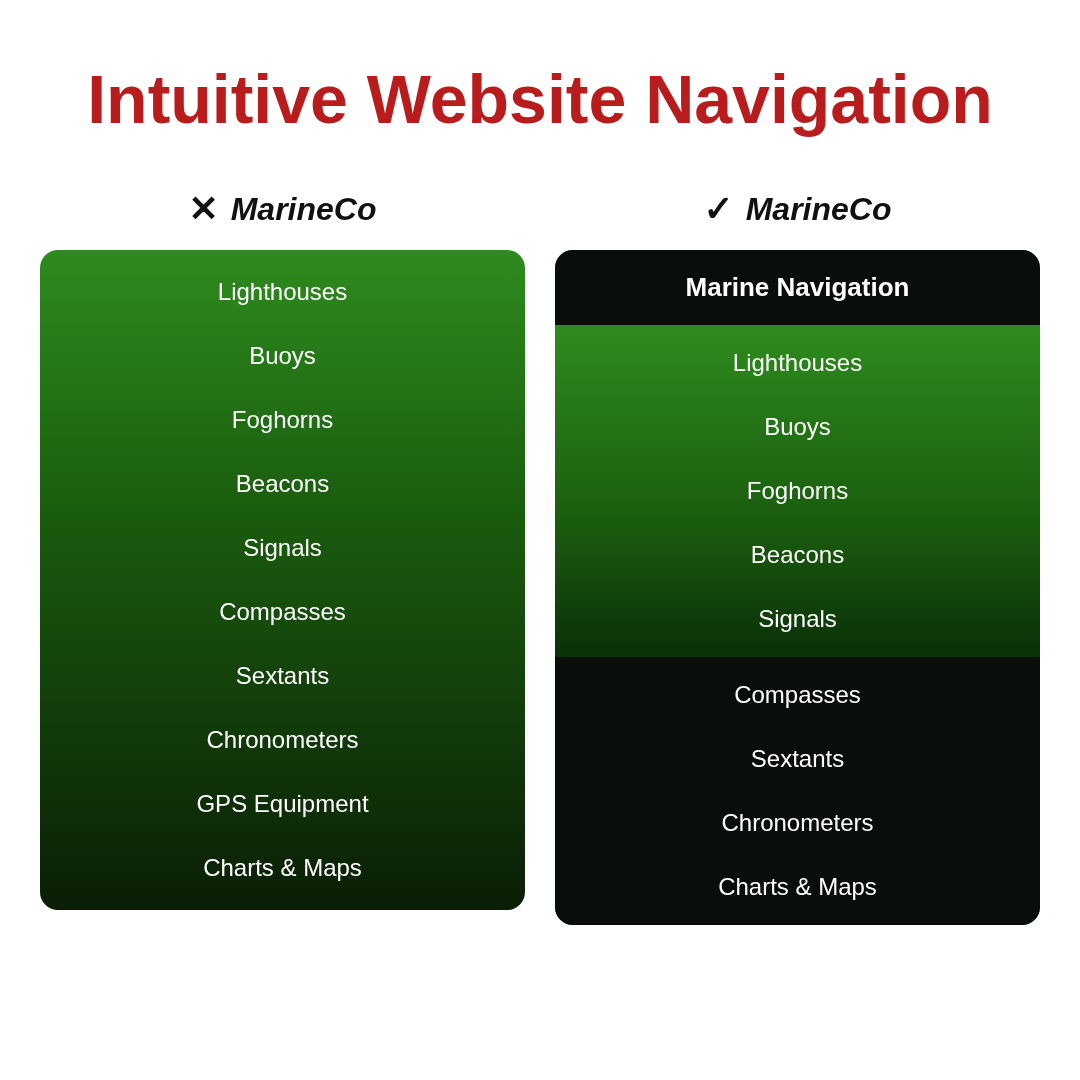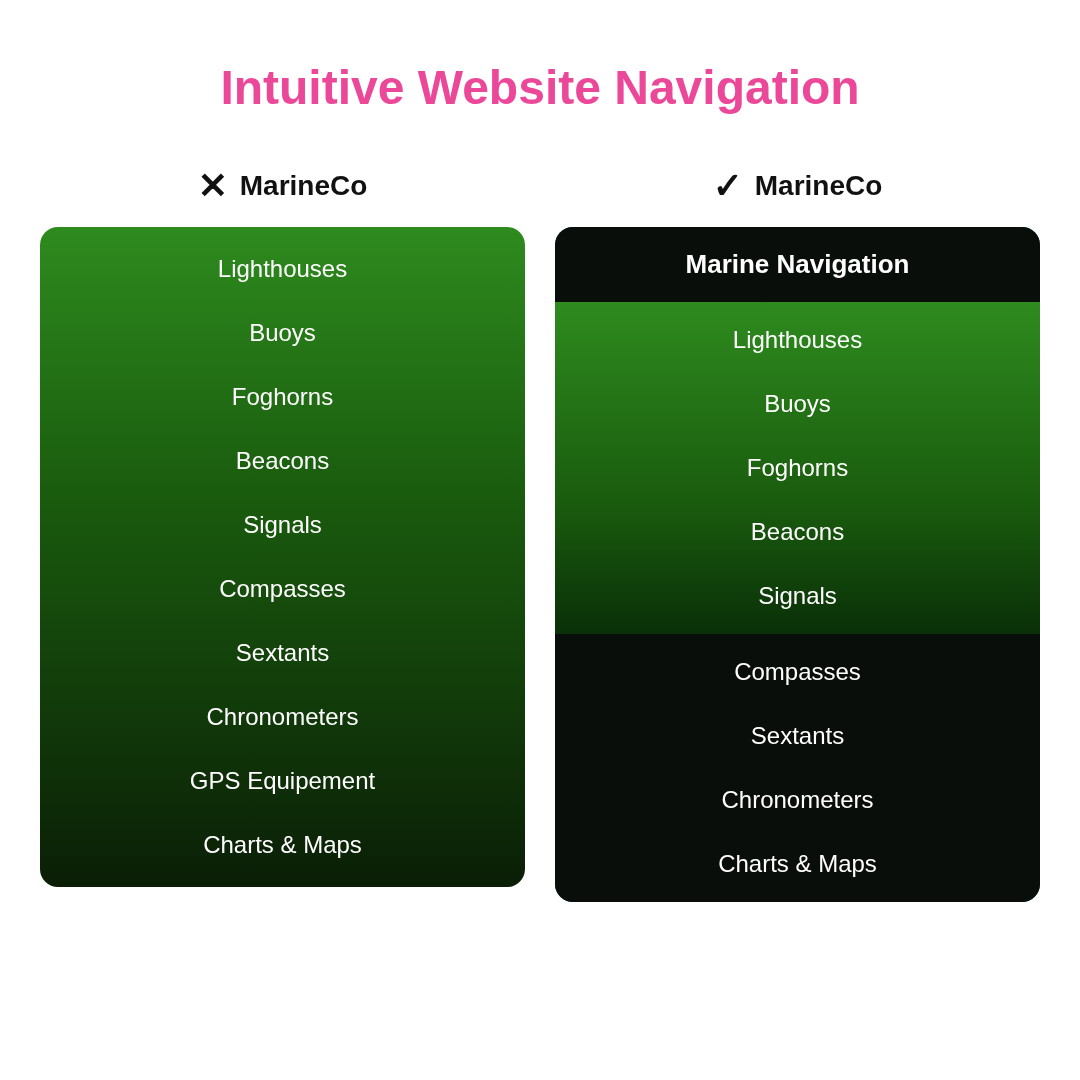--- a/index.html
+++ b/index.html
@@ -14,23 +14,23 @@
       background: #ffffff;
       display: flex;
       flex-direction: column;
       align-items: center;
       justify-content: flex-start;
       font-family: -apple-system, BlinkMacSystemFont, 'Helvetica Neue', Arial, sans-serif;
       overflow: hidden;
     }
 
     .page-title {
-      font-size: 48px;
+      font-size: 68px;
       font-weight: 800;
-      color: #ec4899;
+      color: #b91c1c;
       margin-top: 60px;
       margin-bottom: 50px;
       text-align: center;
     }
 
     .comparison-container {
       display: flex;
       gap: 30px;
       width: 1000px;
       align-items: flex-start;
@@ -50,23 +50,24 @@
       margin-bottom: 20px;
     }
 
     .column-icon {
       font-size: 36px;
       font-weight: 900;
       color: #111111;
     }
 
     .column-brand {
-      font-size: 28px;
+      font-size: 32px;
       font-weight: 800;
       color: #111111;
+      font-style: italic;
     }
 
     .menu-box {
       width: 100%;
       border-radius: 18px;
       overflow: hidden;
     }
 
     
     .menu-box-bad {
@@ -125,21 +126,21 @@
     <div class="menu-box menu-box-bad">
 
     <div class="menu-item">Lighthouses</div>
         <div class="menu-item">Buoys</div>
         <div class="menu-item">Foghorns</div>
         <div class="menu-item">Beacons</div>
         <div class="menu-item">Signals</div>
         <div class="menu-item">Compasses</div>
         <div class="menu-item">Sextants</div>
         <div class="menu-item">Chronometers</div>
-        <div class="menu-item">GPS Equipement</div>
+        <div class="menu-item">GPS Equipment</div>
         <div class="menu-item">Charts &amp; Maps</div>
       </div>
   </div>
 
   <div class="column">
     <div class="column-header">
       <span class="column-icon">✓</span>
       <span class="column-brand">MarineCo</span>
     </div>
     <div class="menu-box menu-box-good">

